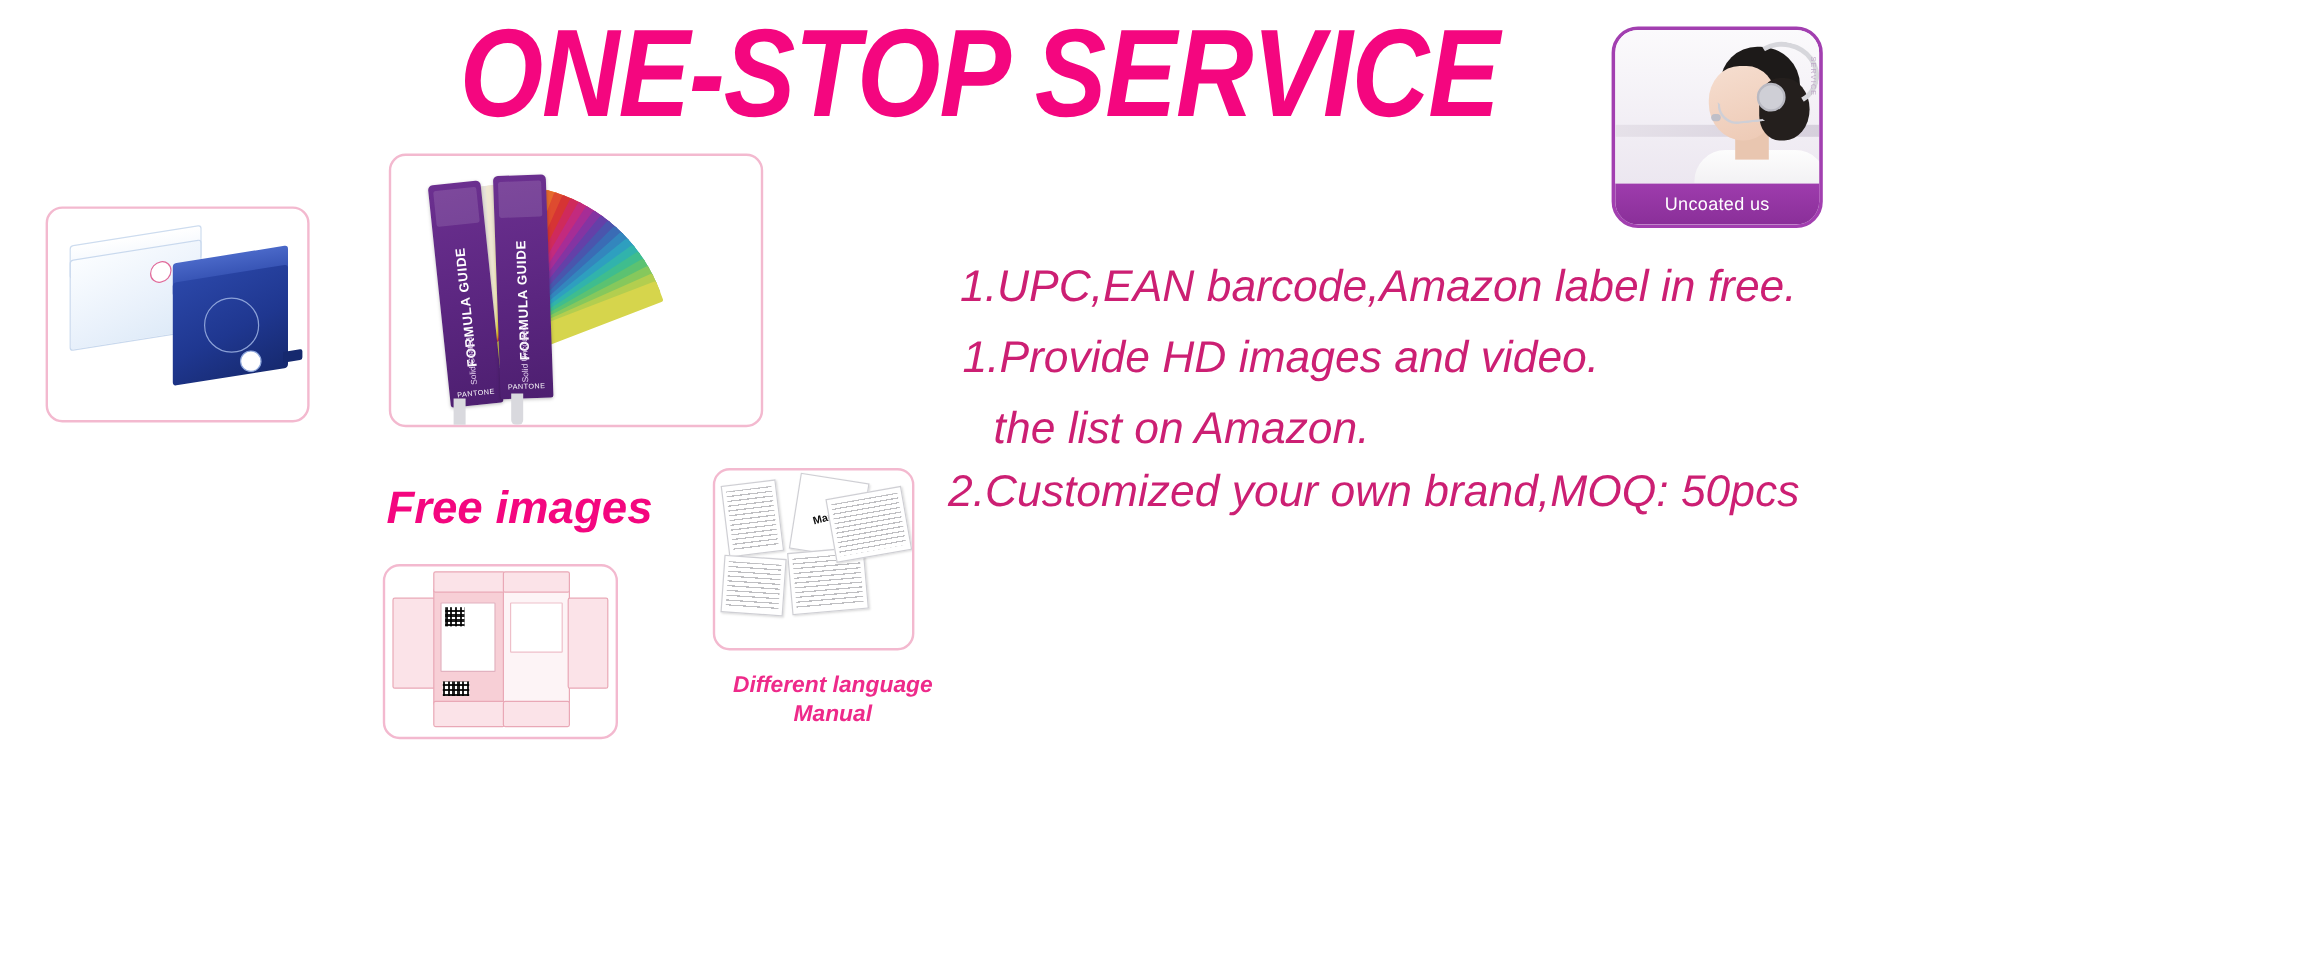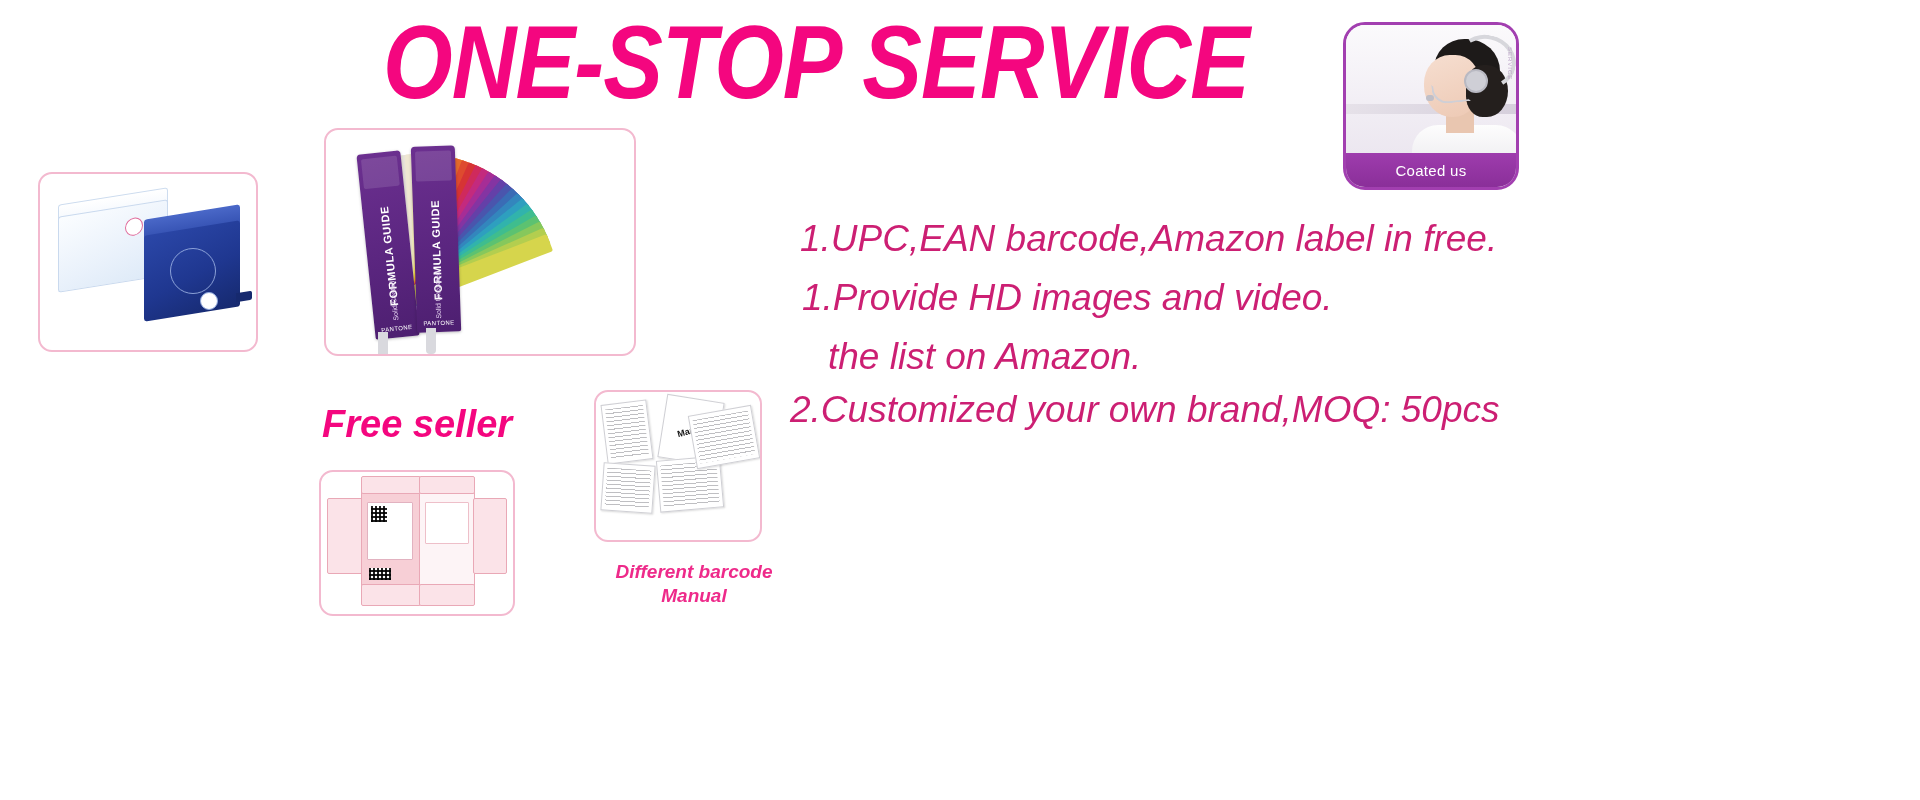--- a/index.html
+++ b/index.html
@@ -292,21 +292,21 @@
     <div class="guide" style="left:88px;top:16px;transform:rotate(-2deg);">
       <div class="gtop"></div>
       <div class="gtxt">FORMULA GUIDE</div>
       <div class="gsub">Solid Uncoated</div>
       <div class="gbrand">PANTONE</div>
     </div>
     <div class="fanstick" style="left:52px;top:202px;"></div>
     <div class="fanstick" style="left:100px;top:198px;"></div>
   </div>
 
-  <div class="abs" id="free-design-caption">Free seller</div>
+  <div class="abs" id="free-design-caption">Free images</div>
 
   <div class="abs frame" id="dieline-frame">
     <div class="dl dl-light" style="left:6px;top:26px;width:34px;height:74px;"></div>
     <div class="dl" style="left:40px;top:18px;width:58px;height:96px;"></div>
     <div class="dl dl-white" style="left:98px;top:18px;width:54px;height:96px;"></div>
     <div class="dl dl-light" style="left:152px;top:26px;width:32px;height:74px;"></div>
     <div class="dl dl-light" style="left:40px;top:4px;width:58px;height:16px;"></div>
     <div class="dl dl-light" style="left:40px;top:112px;width:58px;height:20px;"></div>
     <div class="dl dl-light" style="left:98px;top:4px;width:54px;height:16px;"></div>
     <div class="dl dl-light" style="left:98px;top:112px;width:54px;height:20px;"></div>
@@ -328,41 +328,41 @@
     </div>
     <div class="paper" style="left:62px;top:66px;width:62px;height:50px;transform:rotate(-5deg);">
       <div class="lines"></div>
     </div>
     <div class="paper" style="left:96px;top:18px;width:62px;height:52px;transform:rotate(-10deg);">
       <div class="lines"></div>
     </div>
   </div>
 
   <div class="abs" id="manual-caption">
-    <div>Different barcode</div>
+    <div>Different language</div>
     <div>Manual</div>
   </div>
 
   <div class="abs" id="contact-badge">
     <div id="contact-photo">
       <div class="cs-wall"></div>
       <div class="cs-desk"></div>
       <div class="cs-body"></div>
       <div class="cs-neck"></div>
       <div class="cs-hair"></div>
       <div class="cs-face"></div>
       <div class="cs-hair2"></div>
       <div class="cs-headband"></div>
       <div class="cs-earcup"></div>
       <div class="cs-mic"></div>
       <div class="cs-mictip"></div>
       <div id="contact-side-text">SERVICE</div>
     </div>
     <div id="contact-bar">
-      <span id="contact-label">Coated us</span>
+      <span id="contact-label">Uncoated us</span>
     </div>
   </div>
 
   <div class="abs" id="feature-list">
     <div class="feature-line fl-0">1.UPC,EAN barcode,Amazon label in free.</div>
     <div class="feature-line fl-1">1.Provide HD images and video.</div>
     <div class="feature-line fl-3">the list on Amazon.</div>
     <div class="feature-line fl-4">2.Customized your own brand,MOQ: 50pcs</div>
   </div>
 

